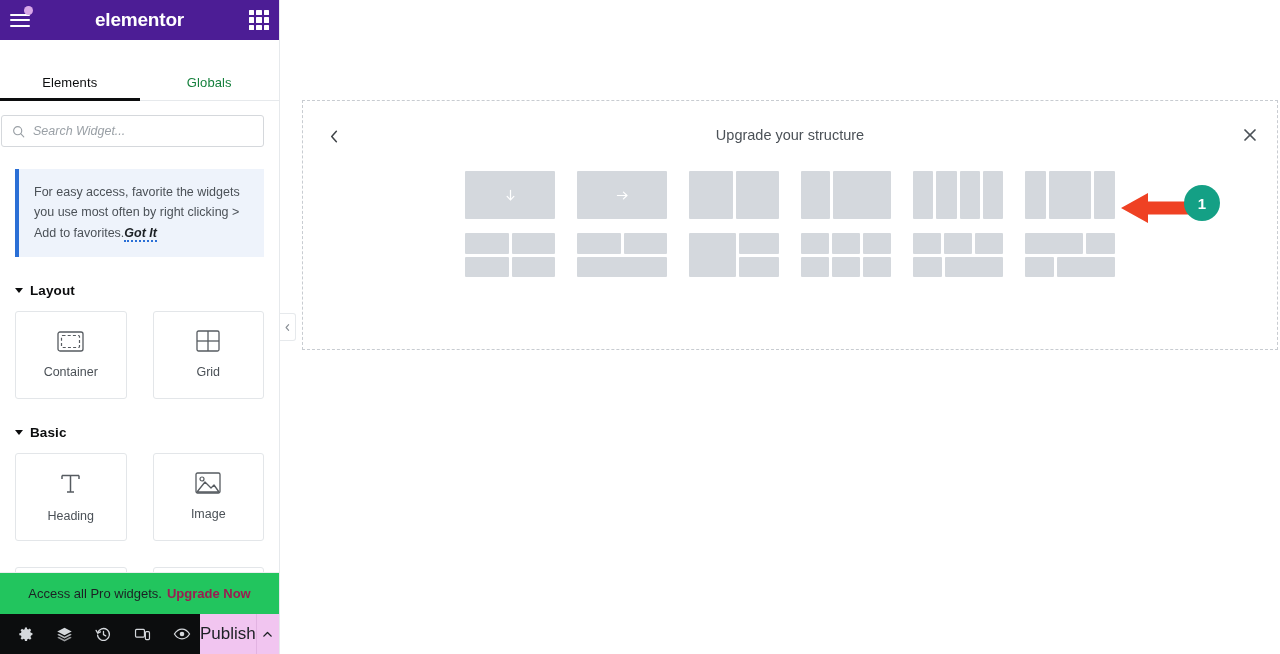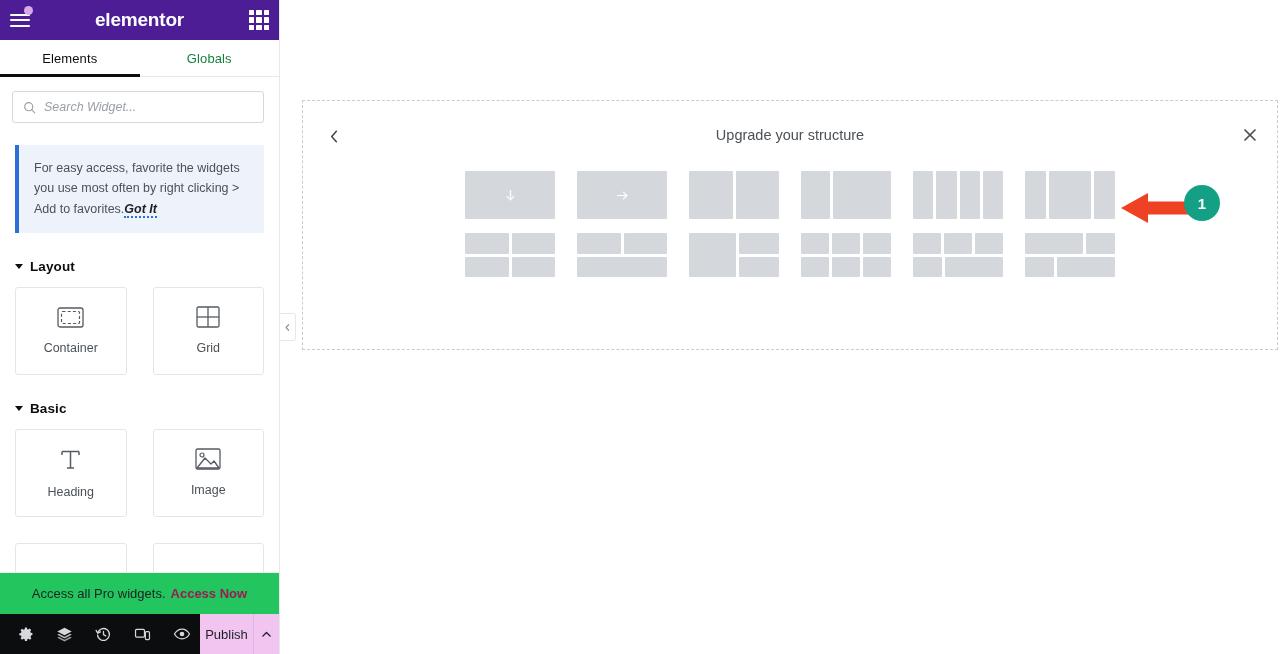--- a/index.html
+++ b/index.html
@@ -56,38 +56,38 @@
     position: absolute; right: 10px; top: 10px;
     width: 20px; height: 20px;
     display: grid; grid-template-columns: repeat(3, 1fr);
     grid-template-rows: repeat(3, 1fr); gap: 2px; cursor: pointer;
   }
   .apps-grid span { background: #ffffff; border-radius: 0.5px; }
 
   
   .tabs {
     display: flex; height: 37px; flex: none;
-    border-bottom: 1px solid #e6e9ec; background: #fff;
+    border-bottom: 1px solid #e6e9ec; background: #fff; margin-top: 24px;
   }
   .tab {
     flex: 1; display: flex; align-items: center; justify-content: center;
     font-size: 13px; color: #15803d; cursor: pointer;
     position: relative; letter-spacing: 0.1px;
   }
   .tab.active { color: #0c0d0e; }
   .tab.active::after {
     content: ""; position: absolute; left: 0; right: 0; bottom: -1px;
     height: 3px; background: #0c0d0e;
   }
 
   
   .panel-body { flex: 1; overflow: hidden; position: relative; background:#fff; }
 
   
-  .search-wrap { padding: 14px 15px 0 12px; }
+  .search-wrap { padding: 14px 15px 0 1px; }
   .search-box {
     height: 32px; border: 1px solid #d5d8dc; border-radius: 3px;
     display: flex; align-items: center; padding: 0 10px; background: #fff;
   }
   .search-box svg { flex: none; margin-right: 8px; }
   .search-box input {
     border: 0; outline: 0; flex: 1; font-size: 12.5px;
     font-family: "Liberation Sans", sans-serif;
     font-style: italic; color: #4b5157; background: transparent;
   }
@@ -141,21 +141,21 @@
     background: #0c0d0e; display: flex; align-items: stretch; z-index: 6;
   }
   .foot-icons { display: flex; align-items: center; flex: 1; padding-left: 7px; gap: 2px; }
   .foot-btn {
     width: 37px; height: 40px; display: flex; align-items: center;
     justify-content: center; color: #d5d8dc; cursor: pointer;
   }
   .publish-btn {
     width: 72px; background: #f1c5f0; color: #1c2024;
     display: flex; align-items: center; justify-content: center;
-    font-size: 13px; cursor: pointer;
+    font-size: 17px; cursor: pointer;
   }
   .publish-caret {
     width: 35px; background: #f1c5f0; display: flex; align-items: center;
     justify-content: center; border-left: 1px solid #e2b3e2; cursor: pointer; color: #1c2024;
   }
 
   
   .collapse-handle {
     position: absolute; left: 280px; top: 313px;
     width: 16px; height: 28px; background: #fff;
@@ -346,21 +346,21 @@
             </span>
           </div>
         </div>
       </div>
 
       <div style="height:60px"></div>
     </div>
 
     <div class="pro-bar">
       <span>Access all Pro widgets.</span>
-      <a>Access Now</a>
+      <a>Upgrade Now</a>
     </div>
 
     <div class="panel-footer">
       <div class="foot-icons">
         <div class="foot-btn">
           <svg width="16" height="16" viewBox="0 0 20 20" fill="currentColor">
             <path d="M10 6.6a3.4 3.4 0 100 6.8 3.4 3.4 0 000-6.8zm0 5.2a1.8 1.8 0 110-3.6 1.8 1.8 0 010 3.6z"></path>
             <path d="M18 11.3v-2.6l-2.1-.35a6.2 6.2 0 00-.66-1.6l1.24-1.74-1.84-1.84-1.74 1.24a6.2 6.2 0 00-1.6-.66L11.3 2h-2.6l-.35 2.1a6.2 6.2 0 00-1.6.66L5.01 3.52 3.17 5.36l1.24 1.74a6.2 6.2 0 00-.66 1.6L1.65 9.05v2.6l2.1.35c.15.57.37 1.1.66 1.6l-1.24 1.74 1.84 1.84 1.74-1.24c.5.29 1.03.51 1.6.66l.35 2.1h2.6l.35-2.1c.57-.15 1.1-.37 1.6-.66l1.74 1.24 1.84-1.84-1.24-1.74c.29-.5.51-1.03.66-1.6L18 11.3z"></path>
           </svg>
         </div>

